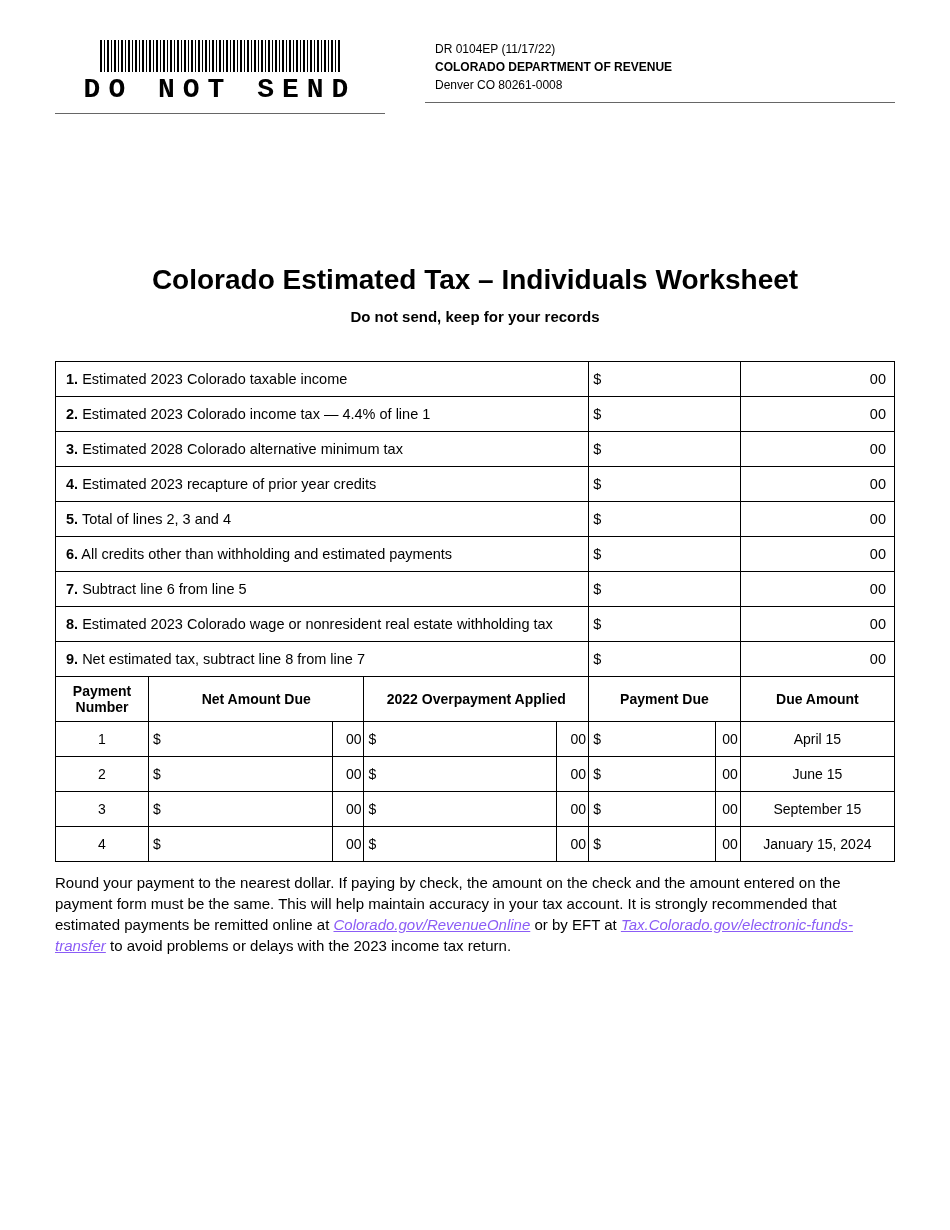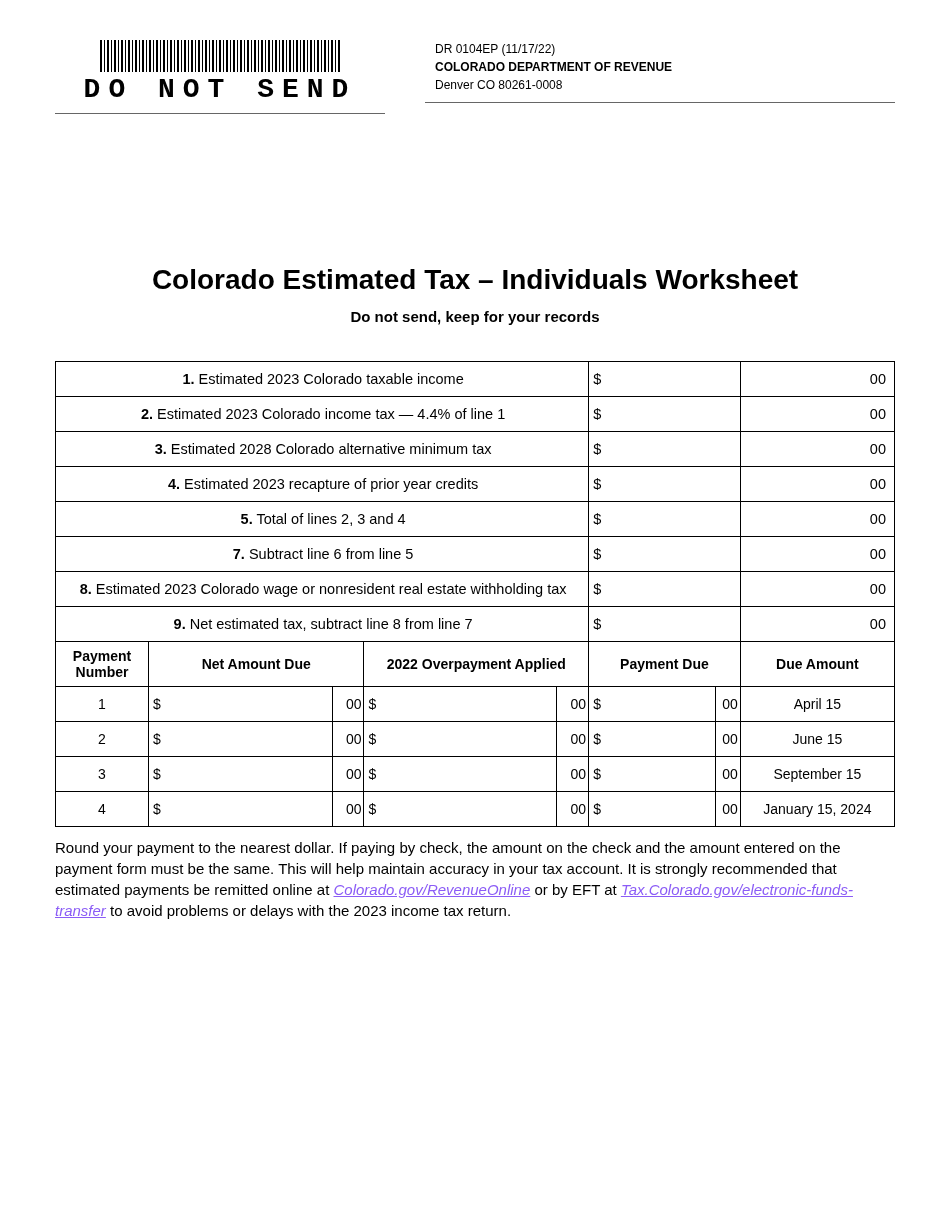--- a/index.html
+++ b/index.html
@@ -74,21 +74,20 @@
     }
     .worksheet-table td, .worksheet-table th {
       border: 1px solid #000;
       padding: 9px 8px;
       font-size: 14.5px;
       vertical-align: middle;
     }
     .line-row .line-label {
       width: 636px;
       padding-left: 10px;
-      text-align: center;
     }
     .line-row .line-num {
       font-weight: bold;
     }
     .line-row .amount-cell {
       width: 180px;
       text-align: left;
       padding: 9px 4px;
       position: relative;
     }
@@ -169,20 +168,25 @@
         <td class="line-label" colspan="5"><span class="line-num">4.</span> <span>Estimated 2023 recapture of prior year credits</span></td>
         <td class="amount-cell" colspan="2">$</td>
         <td class="cents-cell" style="width:24px;">00</td>
       </tr>
       <tr class="line-row">
         <td class="line-label" colspan="5"><span class="line-num">5.</span> <span>Total of lines 2, 3 and 4</span></td>
         <td class="amount-cell" colspan="2">$</td>
         <td class="cents-cell" style="width:24px;">00</td>
       </tr>
       <tr class="line-row">
+        <td class="line-label" colspan="5"><span class="line-num">6.</span> <span>All credits other than withholding and estimated payments</span></td>
+        <td class="amount-cell" colspan="2">$</td>
+        <td class="cents-cell" style="width:24px;">00</td>
+      </tr>
+      <tr class="line-row">
         <td class="line-label" colspan="5"><span class="line-num">7.</span> <span>Subtract line 6 from line 5</span></td>
         <td class="amount-cell" colspan="2">$</td>
         <td class="cents-cell" style="width:24px;">00</td>
       </tr>
       <tr class="line-row">
         <td class="line-label" colspan="5"><span class="line-num">8.</span> <span>Estimated 2023 Colorado wage or nonresident real estate withholding tax</span></td>
         <td class="amount-cell" colspan="2">$</td>
         <td class="cents-cell" style="width:24px;">00</td>
       </tr>
       <tr class="line-row">

